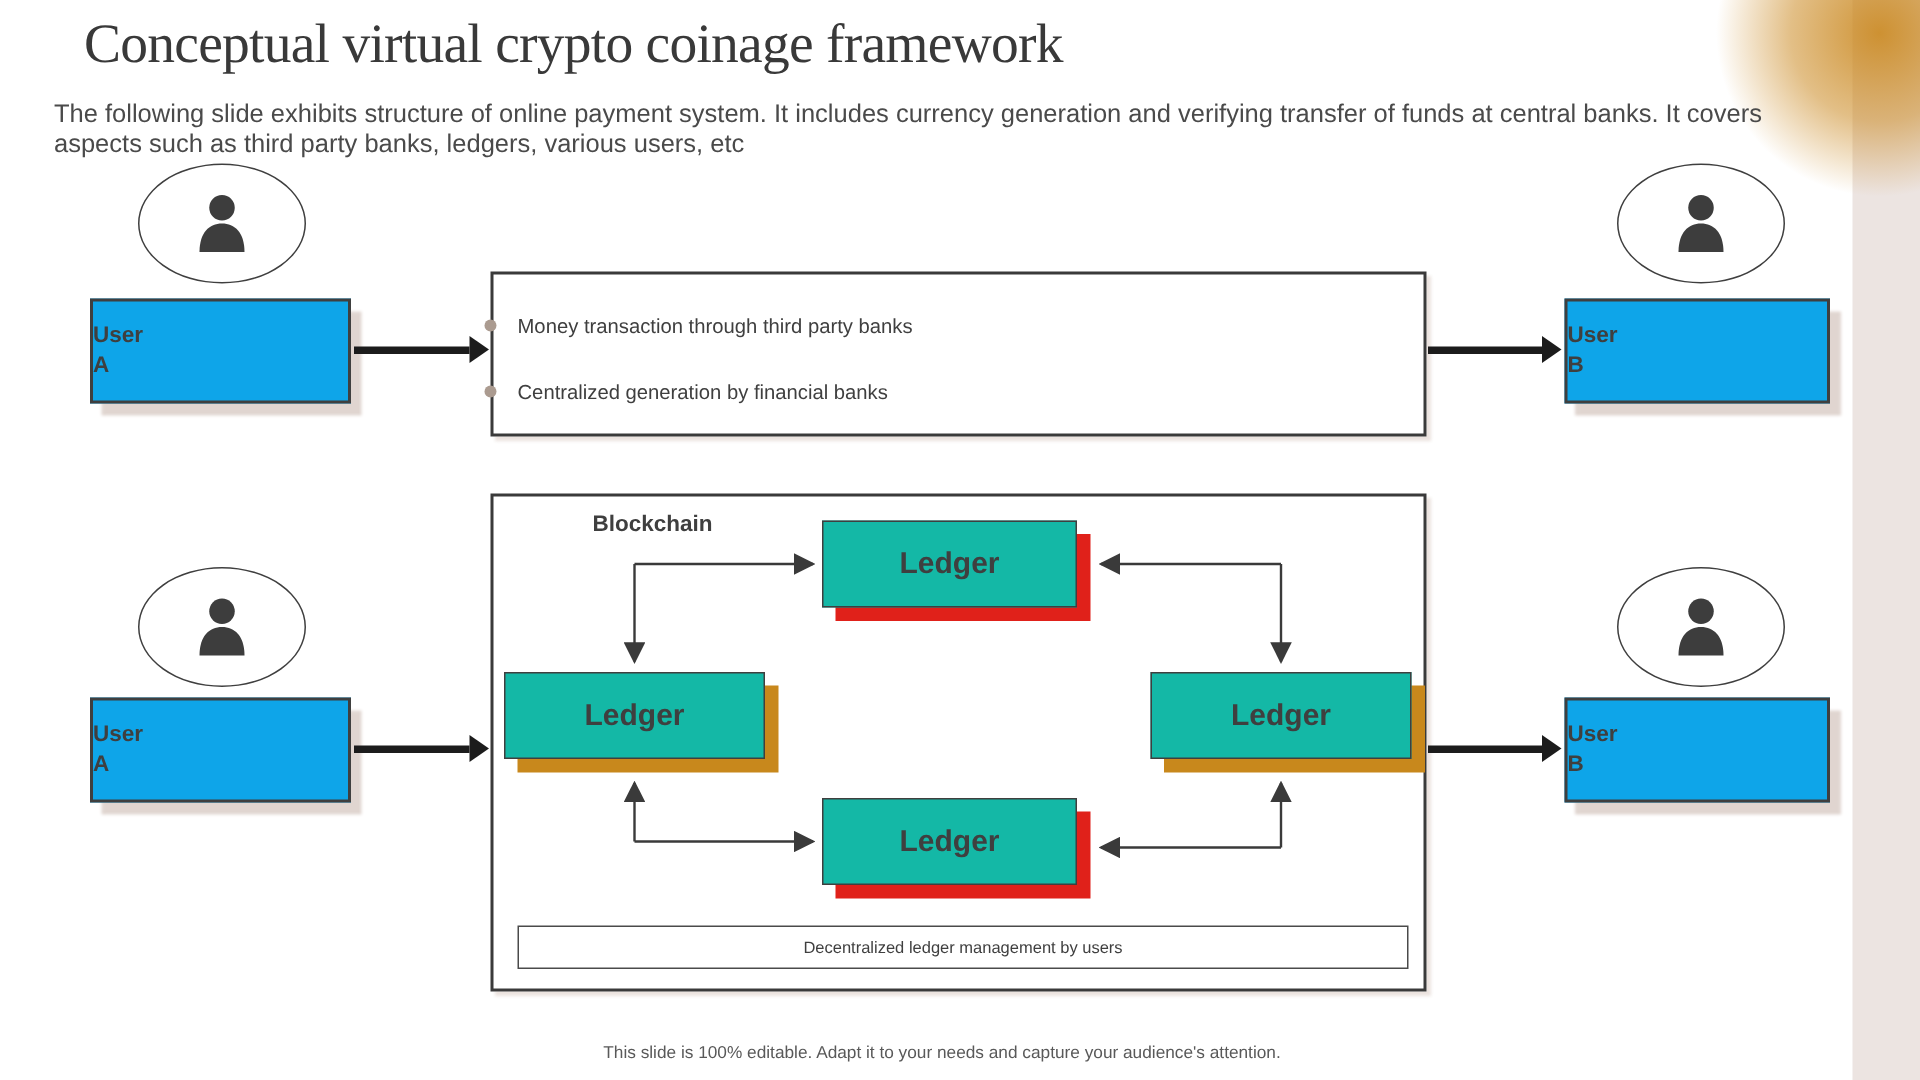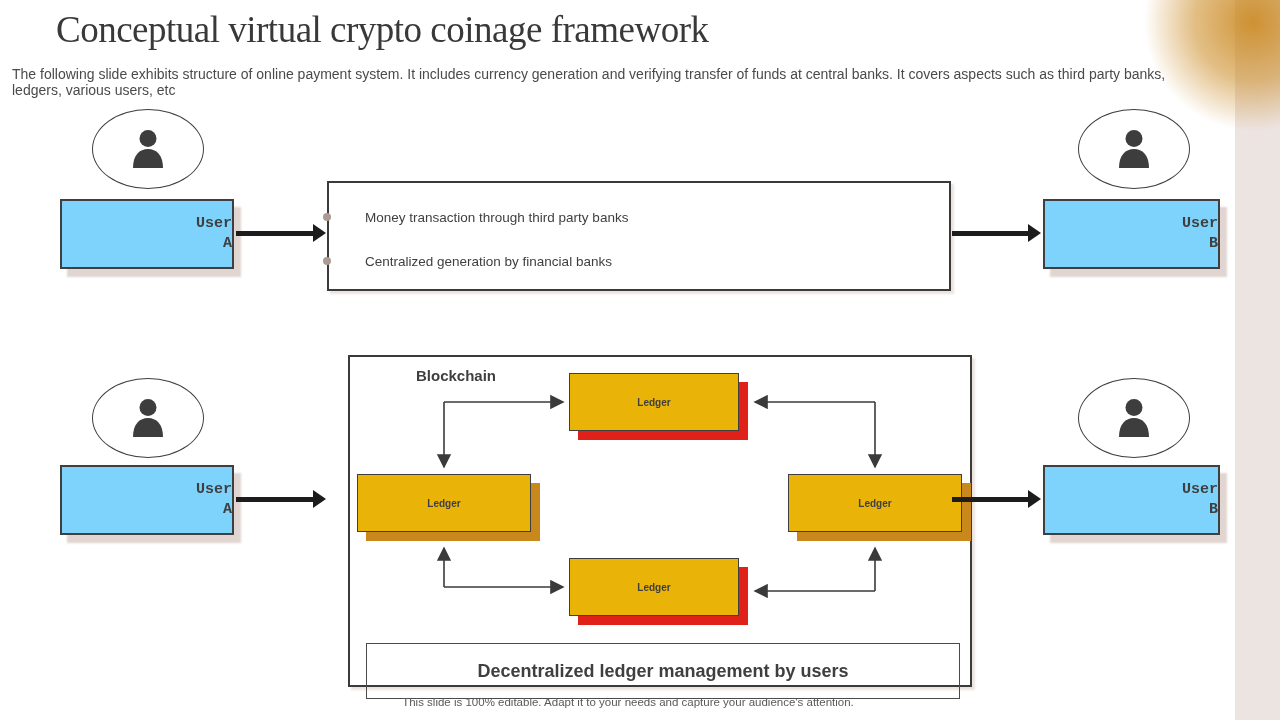--- a/index.html
+++ b/index.html
@@ -7,55 +7,55 @@
     position:relative;width:1280px;height:720px;overflow:hidden;background:#ffffff;
     font-family:"Liberation Sans",sans-serif;color:var(--text-dark,#3f3f3f);
   }
   
   .accent-bar{position:absolute;left:1235px;top:0;width:45px;height:720px;background:var(--accent-bar,#ece4e1);}
   .corner-glow{position:absolute;left:1143px;top:-88px;width:220px;height:220px;border-radius:50%;
     background:radial-gradient(circle,rgba(203,138,35,.92) 0%,rgba(203,138,35,.55) 38%,rgba(203,138,35,0) 70%);}
   
   .title{position:absolute;left:28px;top:8px;width:1100px;
     font-family:"Liberation Serif",serif;font-size:37px;font-weight:400;letter-spacing:-.5px;color:#393939;margin-left:28px;}
-  .subtitle{position:absolute;left:12px;top:66px;width:1180px;font-size:14px;color:#4a4a4a;}
+  .subtitle{position:absolute;left:36px;top:66px;width:1180px;font-size:17px;color:#4a4a4a;}
   .footer{position:absolute;left:0;top:696px;width:1256px;text-align:center;font-size:11.5px;color:var(--text-gray,#595959);}
   
   .person-ellipse{position:absolute;width:110px;height:78px;background:#fff;border:1.5px solid var(--border-dark,#3f3f3f);
     border-radius:50%;display:flex;align-items:center;justify-content:center;}
   .person-ellipse svg{fill:#3d3d3d;}
   
-  .user-box{position:absolute;width:170px;height:66px;background:#7dd3fc;border:2px solid var(--border-dark,#3f3f3f);
+  .user-box{position:absolute;width:170px;height:66px;background:#0ea5e9;border:2px solid var(--border-dark,#3f3f3f);
     box-shadow:7px 8px 2px var(--box-shadow-soft,#e0d5d0);
-    display:flex;flex-direction:column;align-items:flex-end;justify-content:center;
-    font-weight:bold;font-size:15px;line-height:1.35;color:var(--text-dark,#3f3f3f);font-family:Liberation Mono, monospace;}
+    display:flex;flex-direction:column;align-items:flex-start;justify-content:center;
+    font-weight:bold;font-size:15px;line-height:1.35;color:var(--text-dark,#3f3f3f);}
   
   .big-arrow{position:absolute;height:5px;background:var(--arrow-black,#1c1c1c);}
   .big-arrow::after{content:'';position:absolute;right:-13px;top:-7px;width:0;height:0;
     border-left:13px solid var(--arrow-black,#1c1c1c);border-top:9px solid transparent;border-bottom:9px solid transparent;}
   
   .bullets-box{position:absolute;left:327px;top:181px;width:624px;height:110px;background:#fff;
     border:2px solid #3a3a3a;box-shadow:3px 3px 2px rgba(224,212,206,.65);box-sizing:border-box;}
   .bullet-row{position:absolute;left:0;width:100%;height:20px;display:flex;align-items:center;}
   .bullet-dot{position:absolute;left:-6px;width:8px;height:8px;border-radius:50%;background:var(--bullet-dot,#ab9b90);}
-  .bullet-text{margin-left:36px;font-size:13.5px;color:var(--text-dark,#3f3f3f);}
+  .bullet-text{margin-left:16px;font-size:13.5px;color:var(--text-dark,#3f3f3f);}
   
-  .blockchain-box{position:absolute;left:327px;top:355px;width:624px;height:332px;background:#fff;
-    border:2px solid #3a3a3a;box-shadow:3px 3px 2px rgba(224,212,206,.65);box-sizing:border-box;margin-left:21px;}
+  .blockchain-box{position:absolute;left:327px;top:329px;width:624px;height:332px;background:#fff;
+    border:2px solid #3a3a3a;box-shadow:3px 3px 2px rgba(224,212,206,.65);box-sizing:border-box;}
   .blockchain-label{position:absolute;left:66px;top:10px;font-weight:bold;font-size:15px;color:var(--text-dark,#3f3f3f);}
-  .ledger{position:absolute;background:#eab308;border:1.5px solid var(--border-dark,#3f3f3f);
-    display:flex;align-items:center;justify-content:center;font-weight:bold;font-size:10px;color:var(--text-dark,#3f3f3f);box-sizing:border-box;}
+  .ledger{position:absolute;background:#14b8a6;border:1.5px solid var(--border-dark,#3f3f3f);
+    display:flex;align-items:center;justify-content:center;font-weight:bold;font-size:20px;color:var(--text-dark,#3f3f3f);box-sizing:border-box;}
   .ledger.red{box-shadow:9px 9px 0 var(--ledger-shadow-red,#e0211a);}
   .ledger.gold{box-shadow:9px 9px 0 var(--ledger-shadow-gold,#c8881c);}
   .ledger-top{left:219px;top:16px;width:170px;height:58px;}
   .ledger-left{left:7px;top:117px;width:174px;height:58px;}
   .ledger-right{left:438px;top:117px;width:174px;height:58px;}
   .ledger-bottom{left:219px;top:201px;width:170px;height:58px;}
-  .caption-box{position:absolute;left:16px;top:286px;width:594px;height:56px;border:1.5px solid #4a4a4a;
-    display:flex;align-items:center;justify-content:center;font-size:18px;color:var(--text-dark,#3f3f3f);box-sizing:border-box;font-weight:bold;}
+  .caption-box{position:absolute;left:16px;top:286px;width:594px;height:29px;border:1.5px solid #4a4a4a;
+    display:flex;align-items:center;justify-content:center;font-size:11px;color:var(--text-dark,#3f3f3f);box-sizing:border-box;}
   .connectors{position:absolute;left:0;top:0;width:620px;height:328px;}
 </style>
 </head>
 <body>
 
 <div id="slide">
 
   <div class="accent-bar"></div>
   <div class="corner-glow"></div>
 

